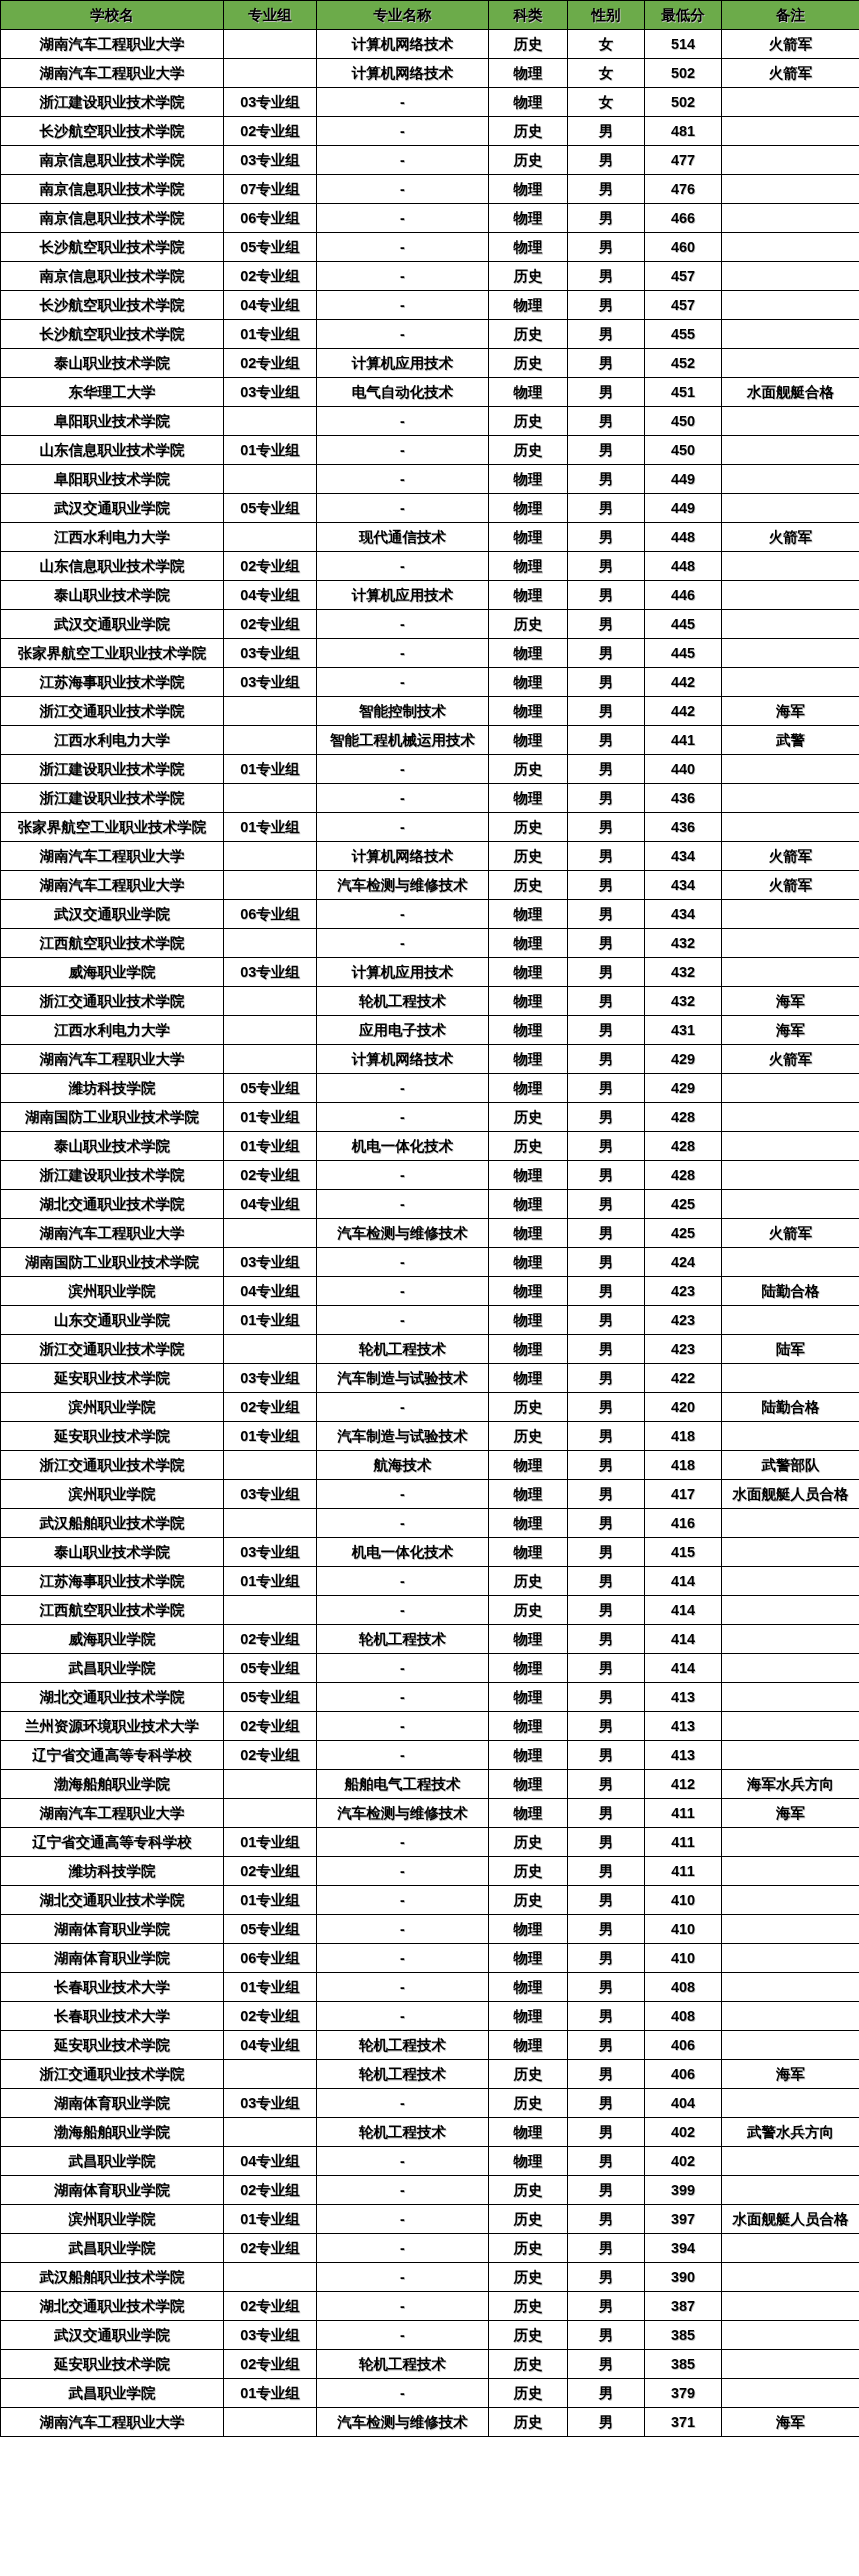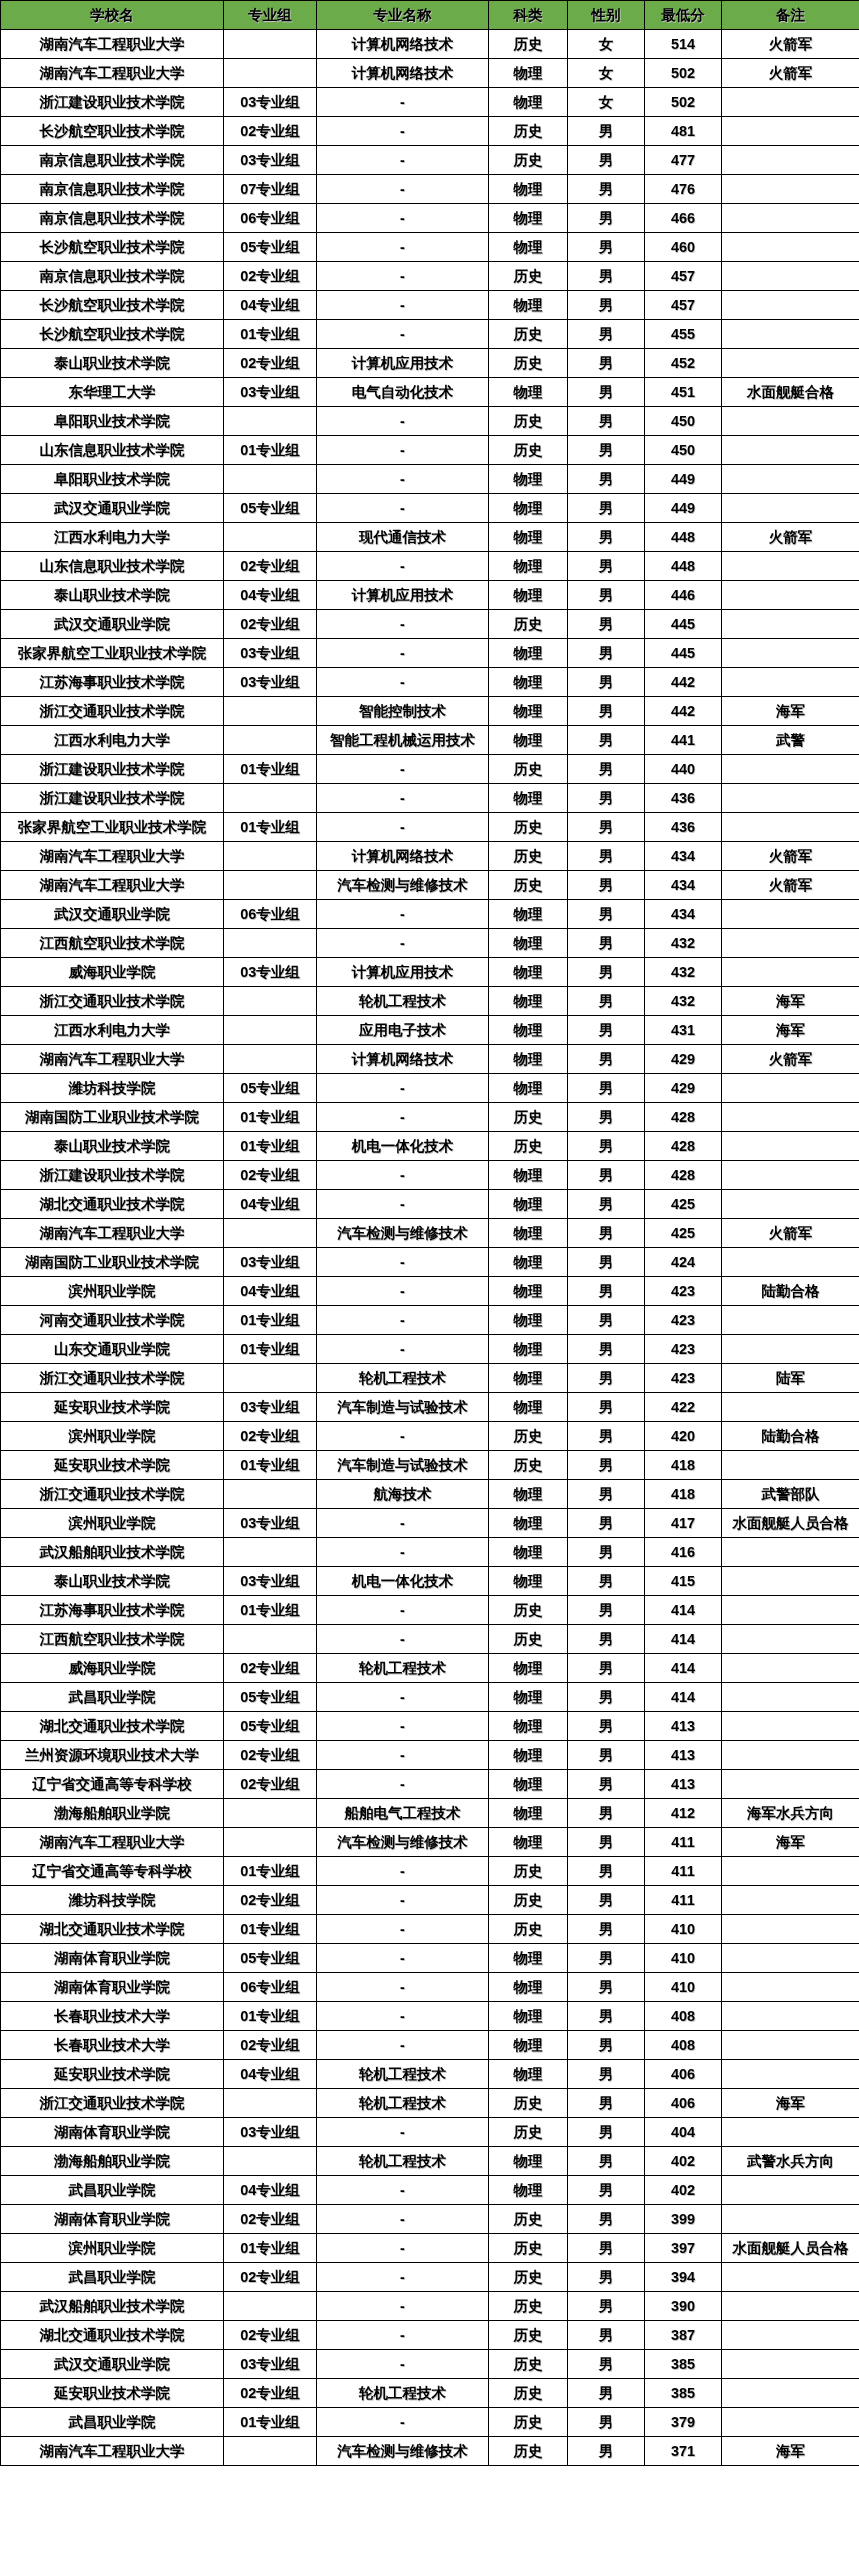--- a/index.html
+++ b/index.html
@@ -443,29 +443,20 @@
       <tr>
         <td>滨州职业学院</td>
         <td>04专业组</td>
         <td>-</td>
         <td>物理</td>
         <td>男</td>
         <td>423</td>
         <td>陆勤合格</td>
       </tr>
       <tr>
-        <td>河南交通职业技术学院</td>
-        <td>01专业组</td>
-        <td>-</td>
-        <td>物理</td>
-        <td>男</td>
-        <td>423</td>
-        <td></td>
-      </tr>
-      <tr>
         <td>山东交通职业学院</td>
         <td>01专业组</td>
         <td>-</td>
         <td>物理</td>
         <td>男</td>
         <td>423</td>
         <td></td>
       </tr>
       <tr>
         <td>浙江交通职业技术学院</td>

